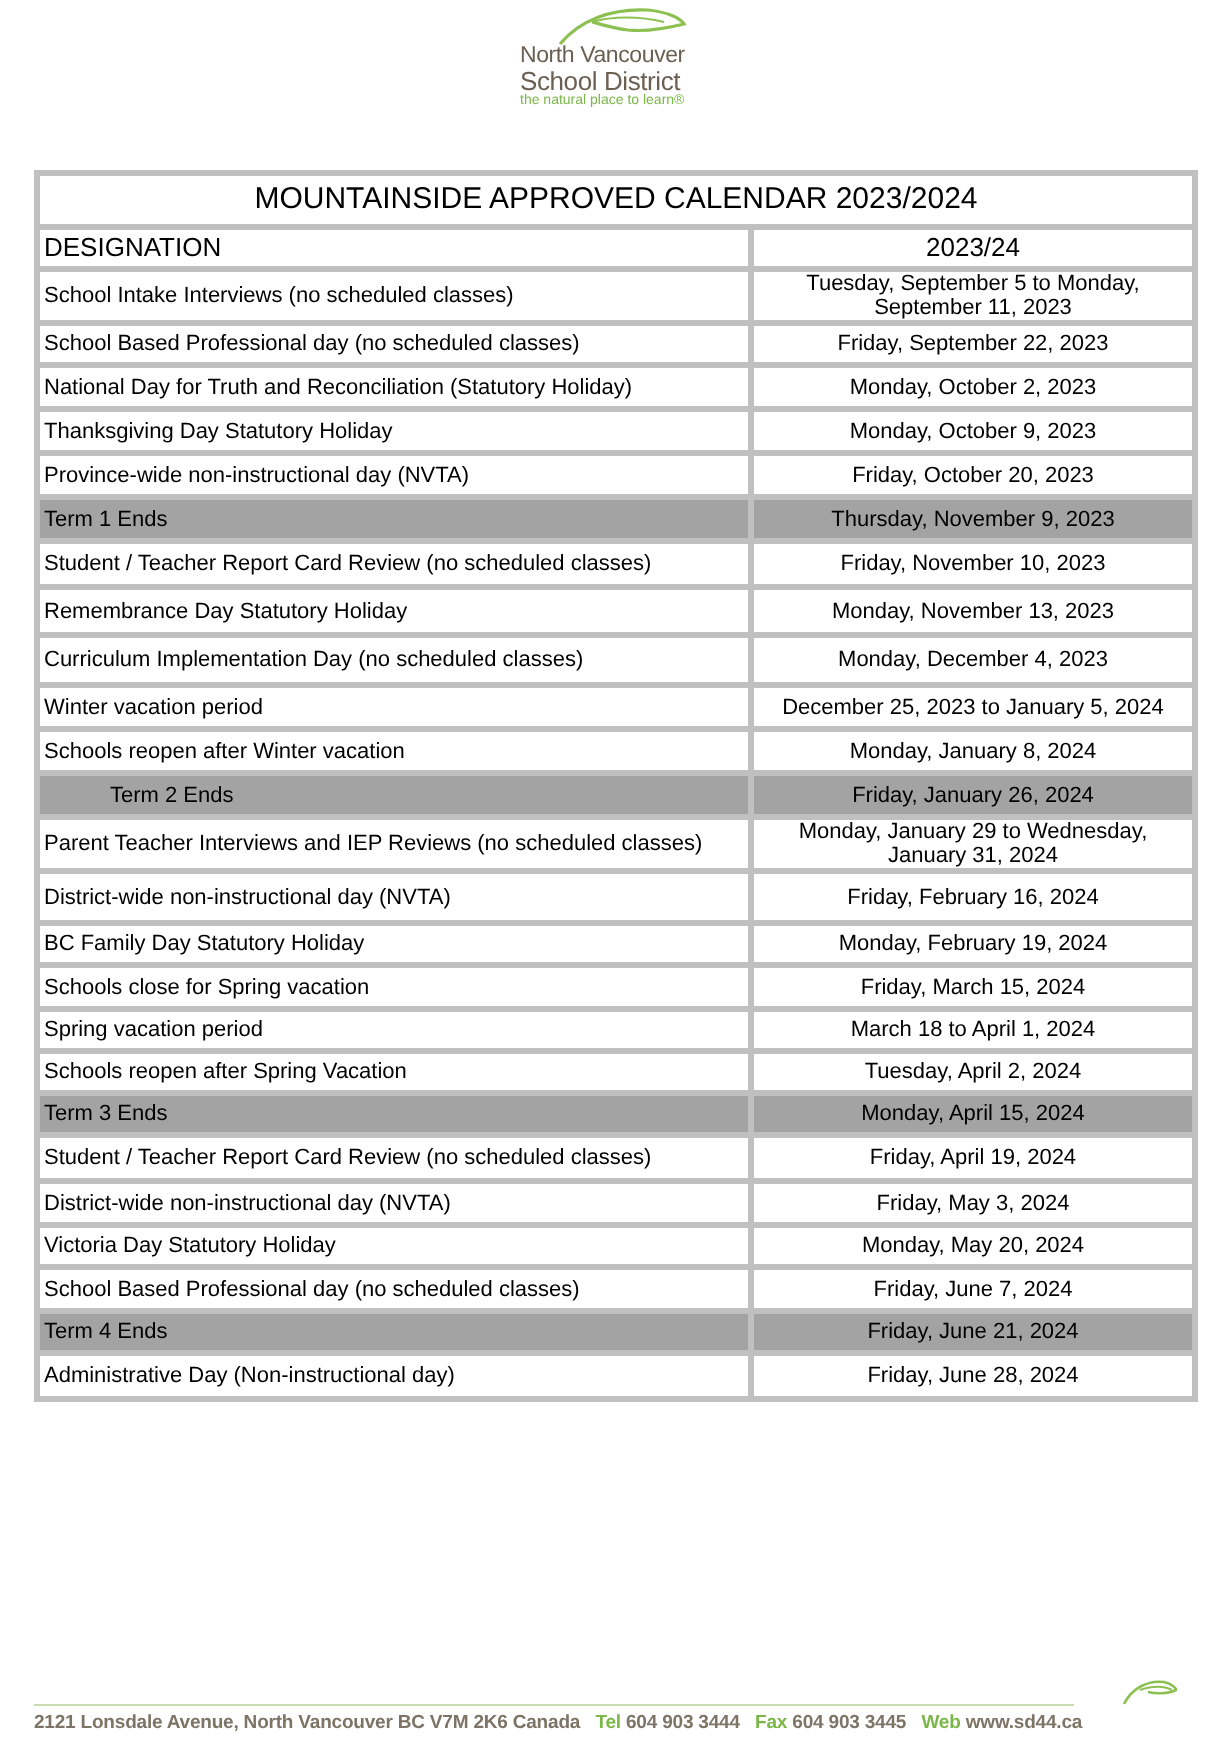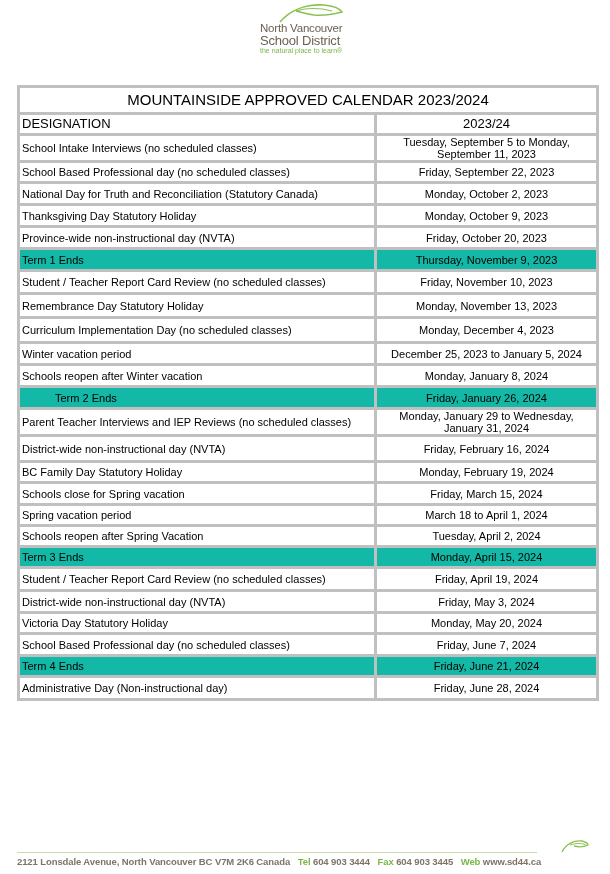--- a/index.html
+++ b/index.html
@@ -12,21 +12,21 @@
   .logo .l3 { position: absolute; left: 4px; top: 45px; font-size: 7px; color: #7ab648; white-space: nowrap; }
 
   table.cal { position: absolute; left: 17px; top: 85px; width: 579px; border-collapse: collapse; table-layout: fixed; }
   table.cal td { border: 3px solid #c0c0c0; padding: 0 2px; font-size: 11px; line-height: 12px; vertical-align: middle; overflow: hidden; }
   table.cal col.c1 { width: 357px; }
   table.cal col.c2 { width: 222px; }
   td.date { text-align: center; }
   tr.title td { height: 24px; text-align: center; font-size: 15px; }
   tr.head td { height: 18px; font-size: 13px; }
   tr.head td.date { font-size: 13px; }
-  tr.green td { background: #14b8a6; }
+  tr.green td { background: #a3a3a3; }
   tr.blackbot td { border-bottom: 2px solid #000; }
 
   .footer-line { position: absolute; left: 17px; top: 852px; width: 520px; height: 1px; background: #c9dcb0; }
   .footer-leaf { position: absolute; left: 560px; top: 838px; }
   .footer-text { position: absolute; left: 17px; top: 856px; font-size: 9.5px; color: #7d7466; white-space: nowrap; letter-spacing: -0.1px; font-weight: bold; }
   .footer-text .g { color: #7ab648; }
 </style>
 </head>
 <body>
 
@@ -55,21 +55,21 @@
     </tr>
   <tr>
         <td style="height: 22px;">School Intake Interviews (no scheduled classes)</td>
         <td class="date">Tuesday, September 5 to Monday, September 11, 2023</td>
       </tr>
       <tr>
         <td style="height: 18px;">School Based Professional day (no scheduled classes)</td>
         <td class="date">Friday, September 22, 2023</td>
       </tr>
       <tr>
-        <td style="height: 19px;">National Day for Truth and Reconciliation (Statutory Canada)</td>
+        <td style="height: 19px;">National Day for Truth and Reconciliation (Statutory Holiday)</td>
         <td class="date">Monday, October 2, 2023</td>
       </tr>
       <tr>
         <td style="height: 19px;">Thanksgiving Day Statutory Holiday</td>
         <td class="date">Monday, October 9, 2023</td>
       </tr>
       <tr>
         <td style="height: 19px;">Province-wide non-instructional day (NVTA)</td>
         <td class="date">Friday, October 20, 2023</td>
       </tr>

